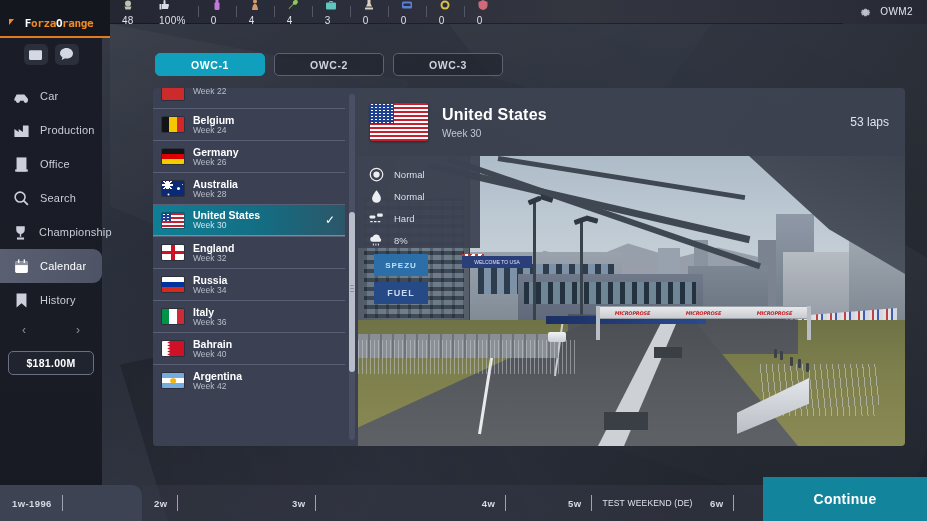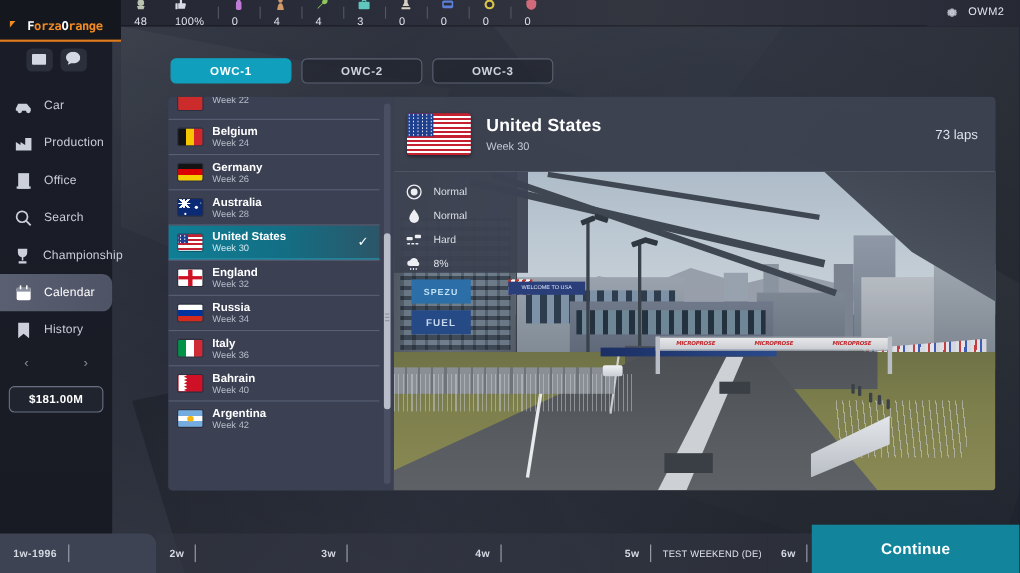--- a/index.html
+++ b/index.html
@@ -326,21 +326,21 @@
     background: rgba(51,55,68,0.62);
     color: #d5d9e2; font-size: 9.5px; font-weight: 700; letter-spacing: .4px;
   }
   .tl-seg.current {
     background: #3e4354; border-radius: 0 10px 0 0;
   }
   .tl-label { padding-left: 12px; }
   .tl-tick { width: 1px; height: 16px; background: #9ea3b0; margin-left: 10px; }
   .tl-event { color: #dfe3ec; font-size: 8.5px; font-weight: 400; letter-spacing: .2px; margin-left: 10px; }
   #continue {
-    position: absolute; right: 0; bottom: 0; width: 189px; height: 44px;
+    position: absolute; right: 0; bottom: 0; width: 164px; height: 44px;
     background: #12849c;
     display: flex; align-items: center; justify-content: center;
     color: #ffffff; font-size: 14px; font-weight: 700; letter-spacing: .3px;
     cursor: pointer;
   }
 
   
   .fl-be { background: linear-gradient(90deg, #141414 0 33.33%, #f6c700 33.33% 66.66%, #d3262b 66.66% 100%); }
   .fl-de { background: linear-gradient(180deg, #141414 0 33.33%, #dd0000 33.33% 66.66%, #f5ce00 66.66% 100%); }
   .fl-au { background: #0b2a75; }
@@ -671,21 +671,21 @@
 
     <div id="detail">
       <div class="dheader">
         <div class="bigflag fl-us">
           <div class="us-canton"></div>
         </div>
         <div class="dtitle">
           <div class="dcountry">United States</div>
           <div class="dweek">Week 30</div>
         </div>
-        <div class="dlaps">73 laps</div>
+        <div class="dlaps">53 laps</div>
       </div>
 
       <div class="trackwrap">
         <div class="track">
           <div class="sky"></div>
           <div class="mountains"></div>
 
           <div class="bld sky-tower3"></div>
           <div class="bld sky-tower5"></div>
           <div class="bld sky-tower2"></div>
@@ -807,21 +807,21 @@
     </div>
     <div id="tlsegs">
         <div class="tl-seg" style="left: 142px; width: 138px;">
           <span class="tl-label">2w</span>
           <span class="tl-tick"></span>
         </div>
         <div class="tl-seg" style="left: 280px; width: 140px;">
           <span class="tl-label">3w</span>
           <span class="tl-tick"></span>
         </div>
-        <div class="tl-seg" style="left: 420px; width: 136px;">
+        <div class="tl-seg" style="left: 420px; width: 136px; justify-content: center;">
           <span class="tl-label">4w</span>
           <span class="tl-tick"></span>
         </div>
         <div class="tl-seg" style="left: 556px; width: 142px;">
           <span class="tl-label">5w</span>
           <span class="tl-tick"></span>
           <span class="tl-event">TEST WEEKEND (DE)</span>
         </div>
         <div class="tl-seg" style="left: 698px; width: 70px;">
           <span class="tl-label">6w</span>

